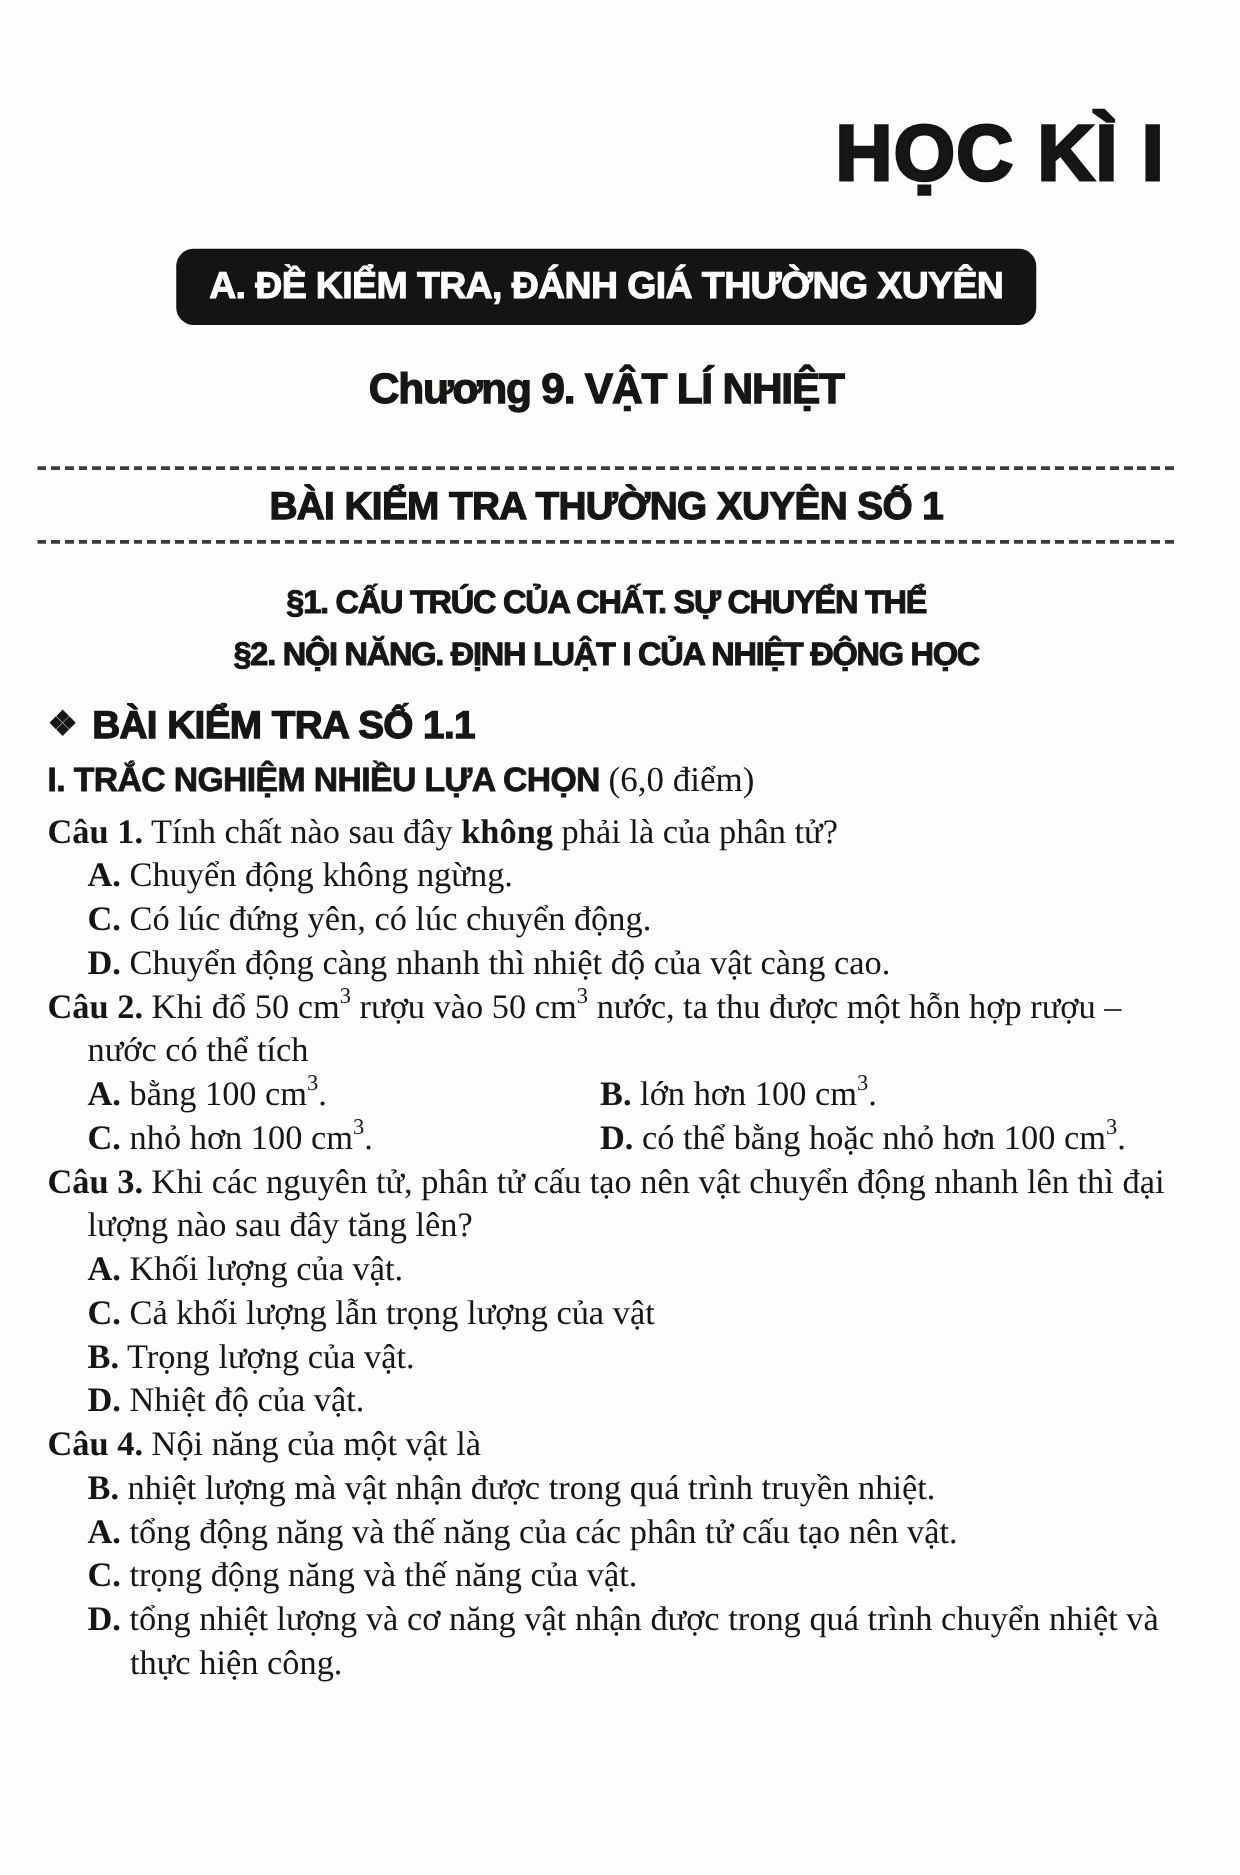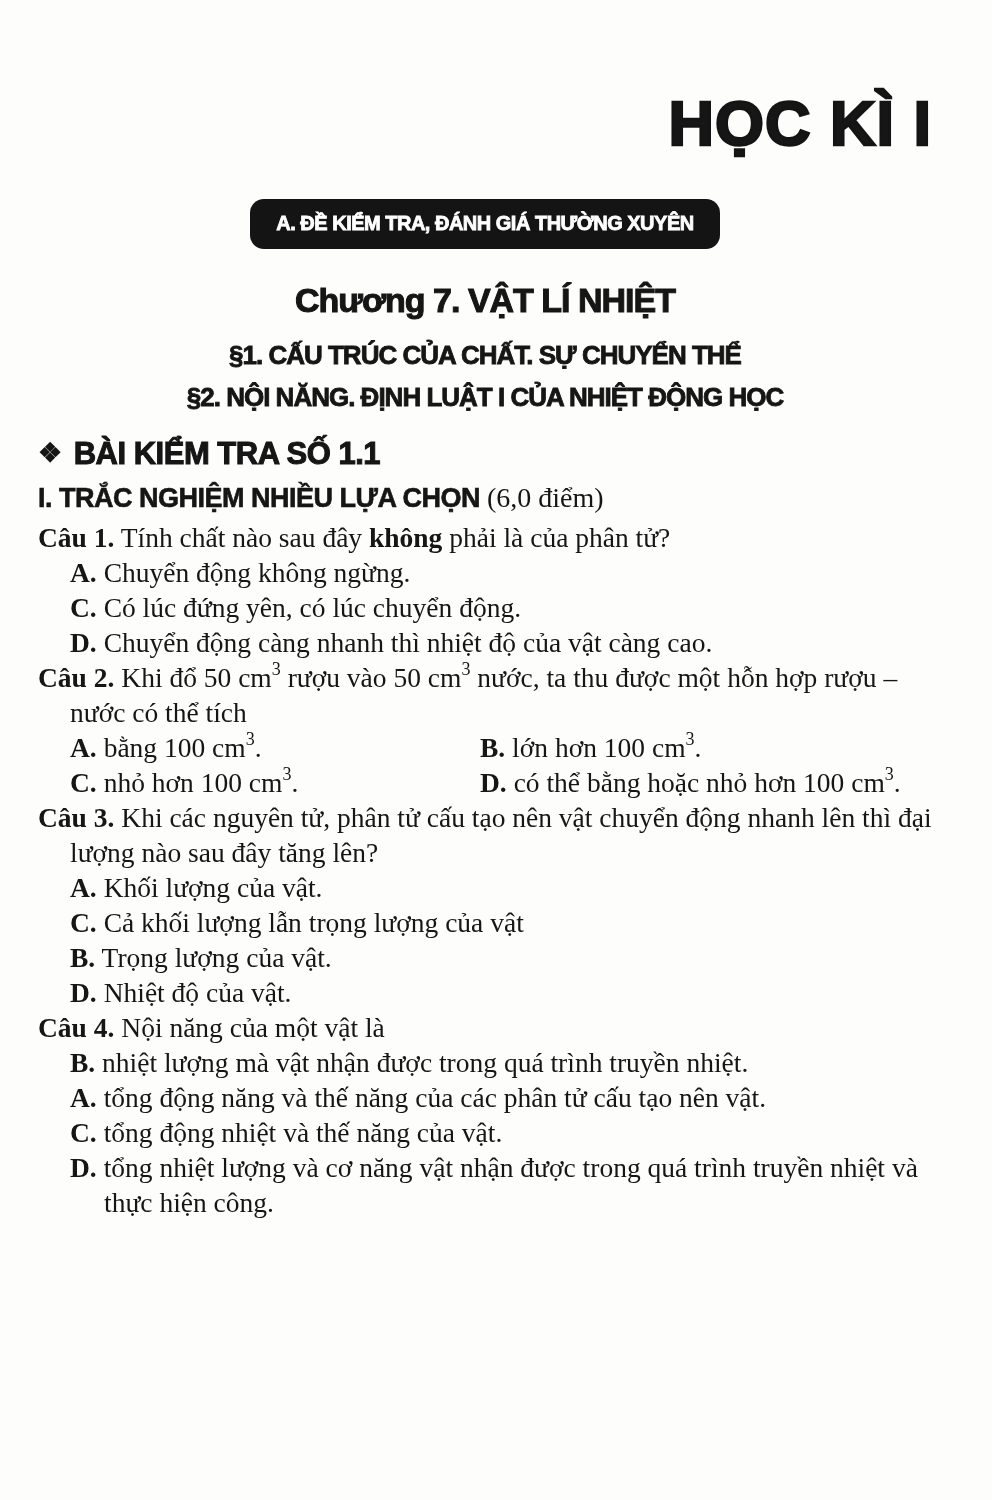--- a/index.html
+++ b/index.html
@@ -29,21 +29,21 @@
     -webkit-text-stroke:2.5px #141414;
   }
   .badge{
     display:block;
     width:-moz-fit-content;width:fit-content;
     margin:40px auto 0;
     background:#141414;
     color:#ffffff;
     font-family:"Liberation Sans", sans-serif;
     font-weight:bold;
-    font-size:20px;
+    font-size:30px;
     letter-spacing:-0.5px;
     padding:13px 26px 14px;
     border-radius:14px;
     -webkit-text-stroke:0.8px #fff;
   }
   .chapter{
     margin-top:32px;
     text-align:center;
     font-family:"Liberation Sans", sans-serif;
     font-weight:bold;
@@ -146,22 +146,27 @@
 </style>
 </head>
 <body>
 
 <div class="page">
 
   <h1 class="main-title">HỌC KÌ I</h1>
 
   <div class="badge">A. ĐỀ KIỂM TRA, ĐÁNH GIÁ THƯỜNG XUYÊN</div>
 
-  <div class="chapter">Chương 7. VẬT LÍ NHIỆT</div>
-
+  <div class="chapter">Chương 9. VẬT LÍ NHIỆT</div>
+
+  <div class="banner">
+    <div class="dash-rule"></div>
+    <div class="banner-text">BÀI KIỂM TRA THƯỜNG XUYÊN SỐ 1</div>
+    <div class="dash-rule"></div>
+  </div>
 
   <div class="lessons">
     <div class="lesson-line">§1. CẤU TRÚC CỦA CHẤT. SỰ CHUYỂN THỂ</div>
     <div class="lesson-line">§2. NỘI NĂNG. ĐỊNH LUẬT I CỦA NHIỆT ĐỘNG HỌC</div>
   </div>
 
   <div class="subtest">
     <span class="diamond">❖</span>
     <span>BÀI KIỂM TRA SỐ 1.1</span>
   </div>
@@ -190,18 +195,18 @@
         <p class="q-stem"><span class="nw"><b class="q-label">Câu 3.</b> Khi các nguyên tử, phân tử cấu tạo nên vật chuyển động nhanh lên thì đại</span><br><span class="nw">lượng nào sau đây tăng lên?</span></p>
         <div class="opt"><b class="opt-key">A.</b> <span class="nw">Khối lượng của vật.</span></div>
         <div class="opt"><b class="opt-key">C.</b> <span class="nw">Cả khối lượng lẫn trọng lượng của vật</span></div>
         <div class="opt"><b class="opt-key">B.</b> <span class="nw">Trọng lượng của vật.</span></div>
         <div class="opt"><b class="opt-key">D.</b> <span class="nw">Nhiệt độ của vật.</span></div>
       </div>
       <div>
         <p class="q-stem"><span class="nw"><b class="q-label">Câu 4.</b> Nội năng của một vật là</span></p>
         <div class="opt"><b class="opt-key">B.</b> <span class="nw">nhiệt lượng mà vật nhận được trong quá trình truyền nhiệt.</span></div>
         <div class="opt"><b class="opt-key">A.</b> <span class="nw">tổng động năng và thế năng của các phân tử cấu tạo nên vật.</span></div>
-        <div class="opt"><b class="opt-key">C.</b> <span class="nw">tổng động nhiệt và thế năng của vật.</span></div>
-        <div class="opt"><b class="opt-key">D.</b> <span class="nw">tổng nhiệt lượng và cơ năng vật nhận được trong quá trình truyền nhiệt và</span><br><span class="nw">thực hiện công.</span></div>
+        <div class="opt"><b class="opt-key">C.</b> <span class="nw">trọng động năng và thế năng của vật.</span></div>
+        <div class="opt"><b class="opt-key">D.</b> <span class="nw">tổng nhiệt lượng và cơ năng vật nhận được trong quá trình chuyển nhiệt và</span><br><span class="nw">thực hiện công.</span></div>
       </div>
     </div>
 
 </div>
 
 </body></html>

